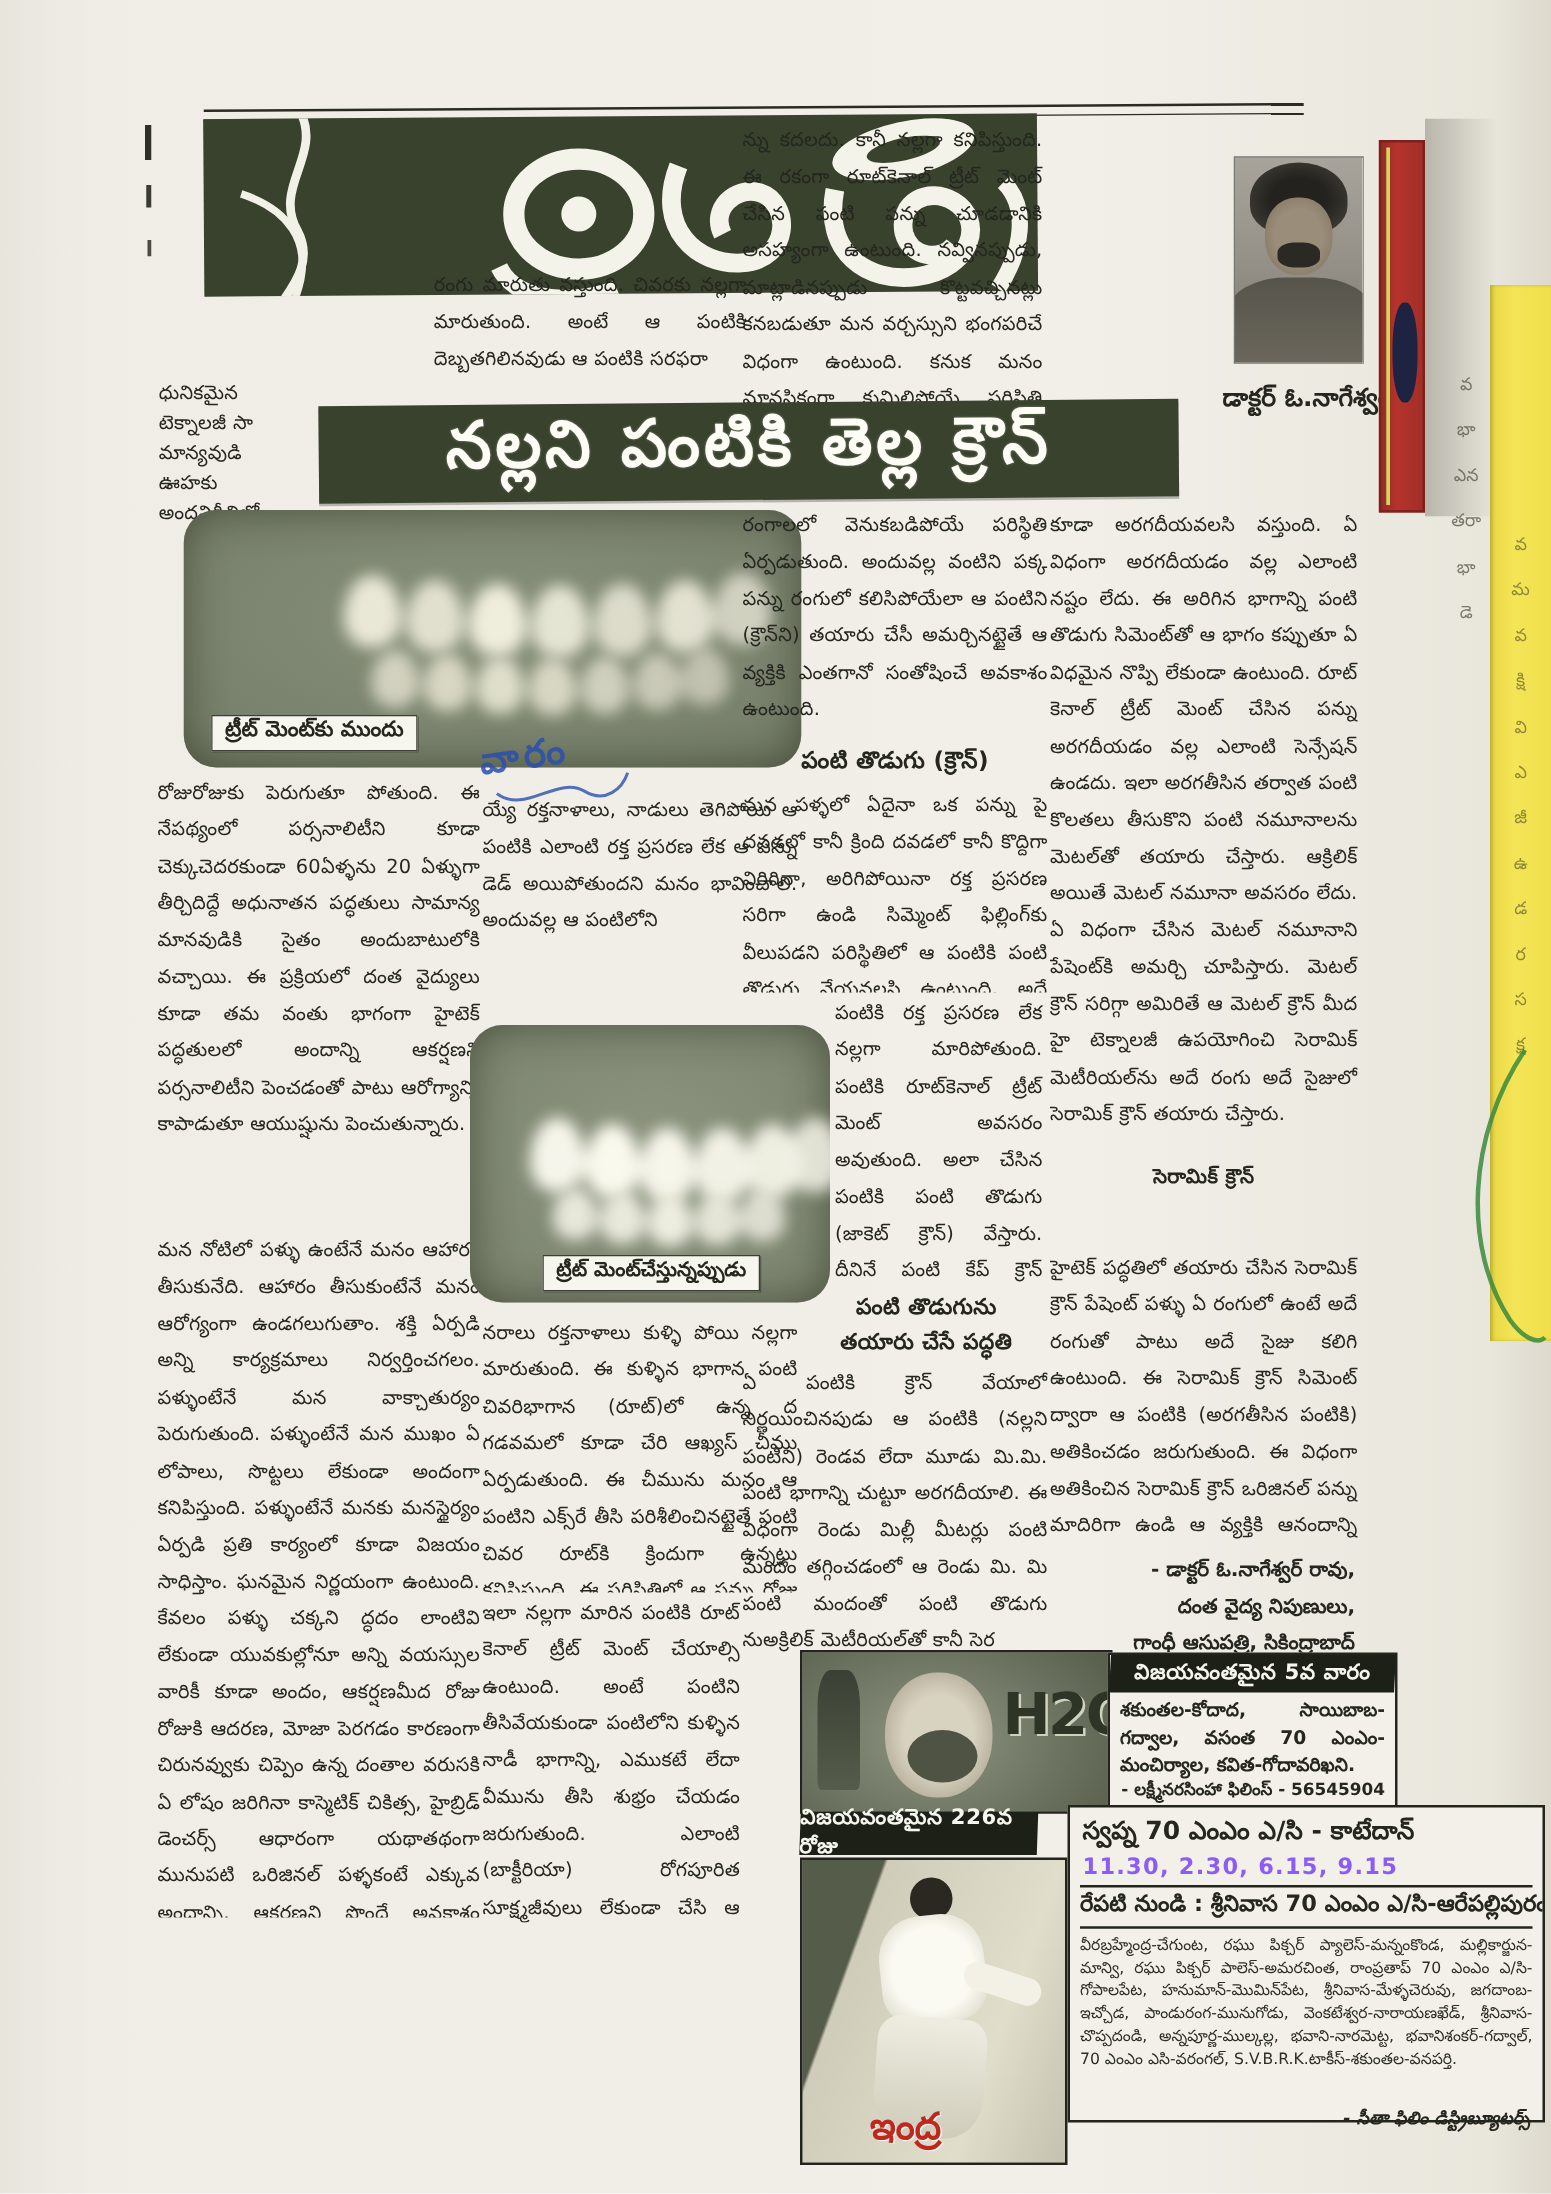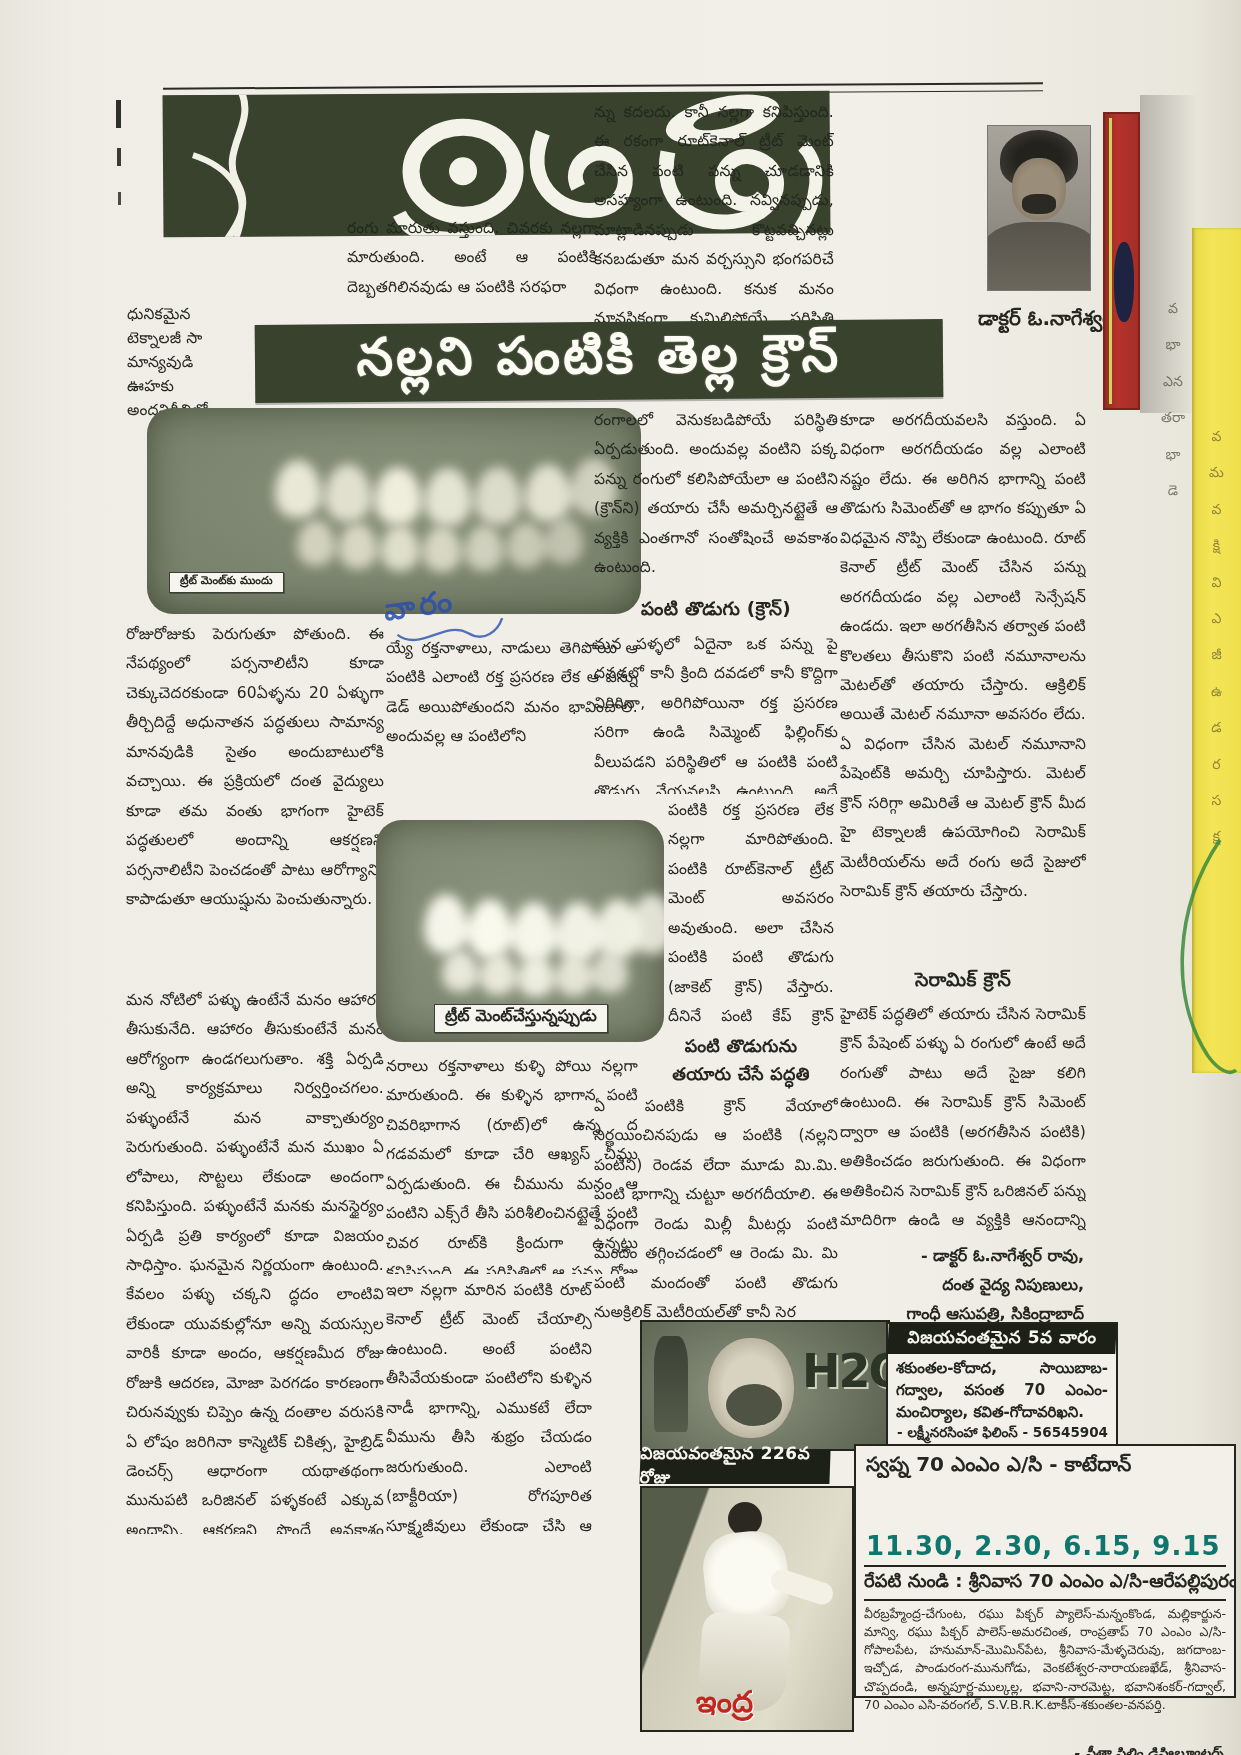--- a/index.html
+++ b/index.html
@@ -9,21 +9,21 @@
   .tel{font-family:"DejaVu Sans","Liberation Sans",sans-serif;color:#24261f;}
   .body-col{font-size:15.5px;line-height:1.9;text-align:justify;overflow:hidden;letter-spacing:.2px;}
   .prel{white-space:pre-line;}
   .greenbox{background:#38422d;}
   .headline-band{display:flex;align-items:center;justify-content:center;transform:rotate(-.5deg);box-shadow:0 2px 0 rgba(0,0,0,.25);}
   .headline-text{color:#fdfdf6;font-weight:bold;font-size:52px;letter-spacing:3px;text-shadow:0 0 2px rgba(255,255,255,.4);}
   .photo{border-radius:26px;overflow:hidden;box-shadow:inset 0 0 34px rgba(20,25,12,.45);}
   .photo-bg1{background:radial-gradient(130% 130% at 50% 42%,#87907a 0%,#78816b 45%,#636d55 80%,#525c46 100%);}
   .photo-bg2{background:radial-gradient(130% 130% at 50% 46%,#8d9580 0%,#7b846e 50%,#666f58 85%,#565f49 100%);}
   .tooth-row{position:absolute;border-radius:50% 50% 46% 46%/60% 60% 40% 40%;filter:blur(6px);}
-  .caption-box{background:#f6f5ee;border:1.5px solid #3c3d35;padding:1px 10px 3px;font-weight:bold;font-size:11px;white-space:nowrap;box-shadow:1px 1px 0 rgba(0,0,0,.3);}
+  .caption-box{background:#f6f5ee;border:1.5px solid #3c3d35;padding:1px 10px 3px;font-weight:bold;font-size:17px;white-space:nowrap;box-shadow:1px 1px 0 rgba(0,0,0,.3);}
   .subhead{font-weight:bold;font-size:18.5px;text-align:center;letter-spacing:.3px;}
   .ad-box{border:2.5px solid #23251c;background:#f2f0e8;}
   .ad-banner{background:#1d2017;color:#f7f6ee;font-weight:bold;display:flex;align-items:center;justify-content:center;letter-spacing:.5px;}
   .smalltext{font-size:12.5px;line-height:1.45;text-align:justify;color:#2c2e25;}
   .rule{background:#23251c;}
   .marginletters{font-size:14px;line-height:2.6;color:#555247;opacity:.75;text-align:center;}
 </style>
 </head>
 <body>
 
@@ -135,21 +135,21 @@
 
   <div class="abs tel body-col" style="left:594px;top:406px;width:244px;height:190px;">రంగాలలో వెనుకబడిపోయే పరిస్థితి ఏర్పడుతుంది. అందువల్ల వంటిని పక్క పన్ను రంగులో కలిసిపోయేలా ఆ పంటిని (క్రౌన్‌ని) తయారు చేసీ అమర్చినట్టైతే ఆ వ్యక్తికి ఎంతగానో సంతోషించే అవకాశం ఉంటుంది.</div>
   <div class="abs tel subhead" style="left:594px;top:598px;width:244px;">పంటి తొడుగు (క్రౌన్)</div>
   <div class="abs tel body-col" style="left:594px;top:630px;width:244px;height:164px;">మన పళ్ళలో ఏదైనా ఒక పన్ను పై దవడలో కానీ క్రింది దవడలో కానీ కొద్దిగా విరిగినా, అరిగిపోయినా రక్త ప్రసరణ సరిగా ఉండి సిమ్మెంట్ ఫిల్లింగ్‌కు వీలుపడని పరిస్థితిలో ఆ పంటికి పంటి తొడుగు వేయవలసి ఉంటుంది. అదే విధంగా పన్ను ఉబ్బిపోయినా, ఎప్పుడో గాయం తగిలి</div>
   <div class="abs tel body-col" style="left:668px;top:796px;width:166px;height:232px;">పంటికి రక్త ప్రసరణ లేక నల్లగా మారిపోతుంది. పంటికి రూట్‌కెనాల్ ట్రీట్ మెంట్ అవసరం అవుతుంది. అలా చేసిన పంటికి పంటి తొడుగు (జాకెట్ క్రౌన్) వేస్తారు. దీనినే పంటి కేప్ క్రౌన్ అనికూడా అంటారు.</div>
   <div class="abs tel subhead prel" style="left:648px;top:1032px;width:186px;font-size:17.5px;line-height:1.6;">పంటి తొడుగును
 తయారు చేసే పద్ధతి</div>
   <div class="abs tel body-col" style="left:594px;top:1092px;width:244px;height:268px;">ఏ పంటికి క్రౌన్ వేయాలో నిర్ణయించినపుడు ఆ పంటికి (నల్లని పంటిని) రెండవ లేదా మూడు మి.మి. పంటి భాగాన్ని చుట్టూ అరగదీయాలి. ఈ విధంగా రెండు మిల్లీ మీటర్లు పంటి మందం తగ్గించడంలో ఆ రెండు మి. మి పంటి మందంతో పంటి తొడుగు నుఅక్రిలిక్ మెటీరియల్‌తో కానీ సెర</div>
 
   <div class="abs tel body-col" style="left:840px;top:406px;width:246px;height:560px;">కూడా అరగదీయవలసి వస్తుంది. ఏ విధంగా అరగదీయడం వల్ల ఎలాంటి నష్టం లేదు. ఈ అరిగిన భాగాన్ని పంటి తొడుగు సిమెంట్‌తో ఆ భాగం కప్పుతూ ఏ విధమైన నొప్పి లేకుండా ఉంటుంది. రూట్ కెనాల్ ట్రీట్ మెంట్ చేసిన పన్ను అరగదీయడం వల్ల ఎలాంటి సెన్సేషన్ ఉండదు. ఇలా అరగతీసిన తర్వాత పంటి కొలతలు తీసుకొని పంటి నమూనాలను మెటల్‌తో తయారు చేస్తారు. ఆక్రిలిక్ అయితే మెటల్ నమూనా అవసరం లేదు. ఏ విధంగా చేసిన మెటల్ నమూనాని పేషెంట్‌కి అమర్చి చూపిస్తారు. మెటల్ క్రౌన్ సరిగ్గా అమిరితే ఆ మెటల్ క్రౌన్ మీద హై టెక్నాలజీ ఉపయోగించి సెరామిక్ మెటీరియల్‌ను అదే రంగు అదే సైజులో సెరామిక్ క్రౌన్ తయారు చేస్తారు.</div>
-  <div class="abs tel subhead" style="left:840px;top:968px;width:246px;font-size:19px;">సెరామిక్ క్రౌన్</div>
+  <div class="abs tel subhead" style="left:840px;top:931px;width:246px;font-size:16px;">సెరామిక్ క్రౌన్</div>
   <div class="abs tel body-col" style="left:840px;top:1000px;width:246px;height:238px;">హైటెక్ పద్ధతిలో తయారు చేసిన సెరామిక్ క్రౌన్ పేషెంట్ పళ్ళు ఏ రంగులో ఉంటే అదే రంగుతో పాటు అదే సైజు కలిగి ఉంటుంది. ఈ సెరామిక్ క్రౌన్ సిమెంట్ ద్వారా ఆ పంటికి (అరగతీసిన పంటికి) అతికించడం జరుగుతుంది. ఈ విధంగా అతికించిన సెరామిక్ క్రౌన్ ఒరిజినల్ పన్ను మాదిరిగా ఉండి ఆ వ్యక్తికి ఆనందాన్ని చేకూర్చుతుంది.</div>
   <div class="abs tel prel" style="left:846px;top:1242px;width:238px;text-align:right;font-size:16px;line-height:1.8;font-weight:bold;">- డాక్టర్ ఓ.నాగేశ్వర్ రావు,
 దంత వైద్య నిపుణులు,
 గాంధీ ఆసుపత్రి, సికింద్రాబాద్</div>
 
   <div class="abs ad-box" style="left:640px;top:1320px;width:246px;height:127px;background:radial-gradient(90% 120% at 42% 55%,#8d9480 0%,#6d7461 45%,#4a503f 100%);overflow:hidden;">
     <div class="abs" style="left:12px;top:14px;width:34px;height:96px;border-radius:30% 30% 8% 8%;background:linear-gradient(#3a4034,#565c4a);"></div>
     <div class="abs" style="left:66px;top:16px;width:86px;height:100px;border-radius:48%;background:radial-gradient(#d8d2c0 45%,#a7a18d 90%);"></div>
     <div class="abs" style="left:84px;top:62px;width:56px;height:42px;border-radius:50%;background:#4e5343;"></div>
     <div class="abs" style="left:160px;top:22px;font-family:'DejaVu Sans',sans-serif;font-weight:bold;font-size:46px;color:#2c3526;text-shadow:2px 2px 0 #cfd2bd;letter-spacing:-2px;">H2O</div>
@@ -163,21 +163,21 @@
   <div class="abs ad-banner tel" style="left:640px;top:1450px;width:190px;height:34px;font-size:17px;transform:skewX(-2deg);">విజయవంతమైన 226వ రోజు</div>
   <div class="abs ad-box" style="left:640px;top:1486px;width:210px;height:242px;background:linear-gradient(110deg,#565c4a 0%,#565c4a 22%,#cfccba 23%,#e0ddcb 70%,#c4c1ae 100%);overflow:hidden;">
     <div class="abs" style="left:86px;top:14px;width:34px;height:34px;border-radius:50%;background:#2b2822;"></div>
     <div class="abs" style="left:62px;top:44px;width:84px;height:86px;border-radius:40% 40% 30% 30%;background:radial-gradient(#fbfaf2 55%,#d9d6c6 95%);transform:rotate(-6deg);"></div>
     <div class="abs" style="left:128px;top:88px;width:64px;height:22px;border-radius:12px;background:#f3f1e6;transform:rotate(18deg);"></div>
     <div class="abs" style="left:58px;top:126px;width:88px;height:96px;border-radius:20% 20% 35% 35%;background:linear-gradient(#efede1,#cfccba);transform:rotate(4deg);"></div>
     <div class="abs tel" style="left:54px;top:196px;font-size:30px;font-weight:bold;color:#c0281e;text-shadow:1px 1px 0 #fff;">ఇంద్ర</div>
   </div>
   <div class="abs ad-box" style="left:854px;top:1444px;width:378px;height:250px;padding:0;">
     <div class="tel" style="padding:6px 10px 0;font-size:20px;font-weight:bold;white-space:nowrap;overflow:hidden;">స్వప్న 70 ఎంఎం ఎ/సి - కాటేదాన్</div>
-    <div class="tel" style="padding:2px 10px;font-size:26px;font-weight:bold;letter-spacing:1px;font-family:'DejaVu Sans',sans-serif;color:#0f766e;margin-top:48px;">11.30, 2.30, 6.15, 9.15</div>
+    <div class="tel" style="padding:2px 10px;font-size:18px;font-weight:bold;letter-spacing:1px;font-family:'DejaVu Sans',sans-serif;color:#8b5cf6;">11.30, 2.30, 6.15, 9.15</div>
     <div class="rule" style="height:2px;margin:2px 8px;"></div>
     <div class="tel" style="padding:1px 8px;font-size:18px;font-weight:bold;white-space:nowrap;overflow:hidden;">రేపటి నుండి : శ్రీనివాస 70 ఎంఎం ఎ/సి-ఆరేపల్లిపురం, అప్సర-లాల్‌దర్వాజ,</div>
     <div class="rule" style="height:2px;margin:2px 8px;"></div>
     <div class="tel smalltext" style="padding:2px 8px;height:138px;overflow:hidden;">వీరబ్రహ్మేంద్ర-చేగుంట, రఘు పిక్చర్ ప్యాలెస్-మన్నంకొండ, మల్లికార్జున-మాన్వి, రఘు పిక్చర్ పాలెస్-అమరచింత, రాంప్రతాప్ 70 ఎంఎం ఎ/సి-గోపాలపేట, హనుమాన్-మొమిన్‌పేట, శ్రీనివాస-మేళ్ళచెరువు, జగదాంబ-ఇచ్చోడ, పాండురంగ-మునుగోడు, వెంకటేశ్వర-నారాయణఖేడ్, శ్రీనివాస-చొప్పదండి, అన్నపూర్ణ-ముల్కల్ల, భవాని-నారమెట్ట, భవానిశంకర్-గద్వాల్, 70 ఎంఎం ఎసి-వరంగల్, S.V.B.R.K.టాకీస్-శకుంతల-వనపర్తి.</div>
     <div class="tel" style="padding:0 10px;font-size:14px;font-weight:bold;text-align:right;font-style:italic;">- సీతా ఫిలిం డిస్ట్రిబ్యూటర్స్</div>
   </div>
 
 </div>
 
 </body></html>

